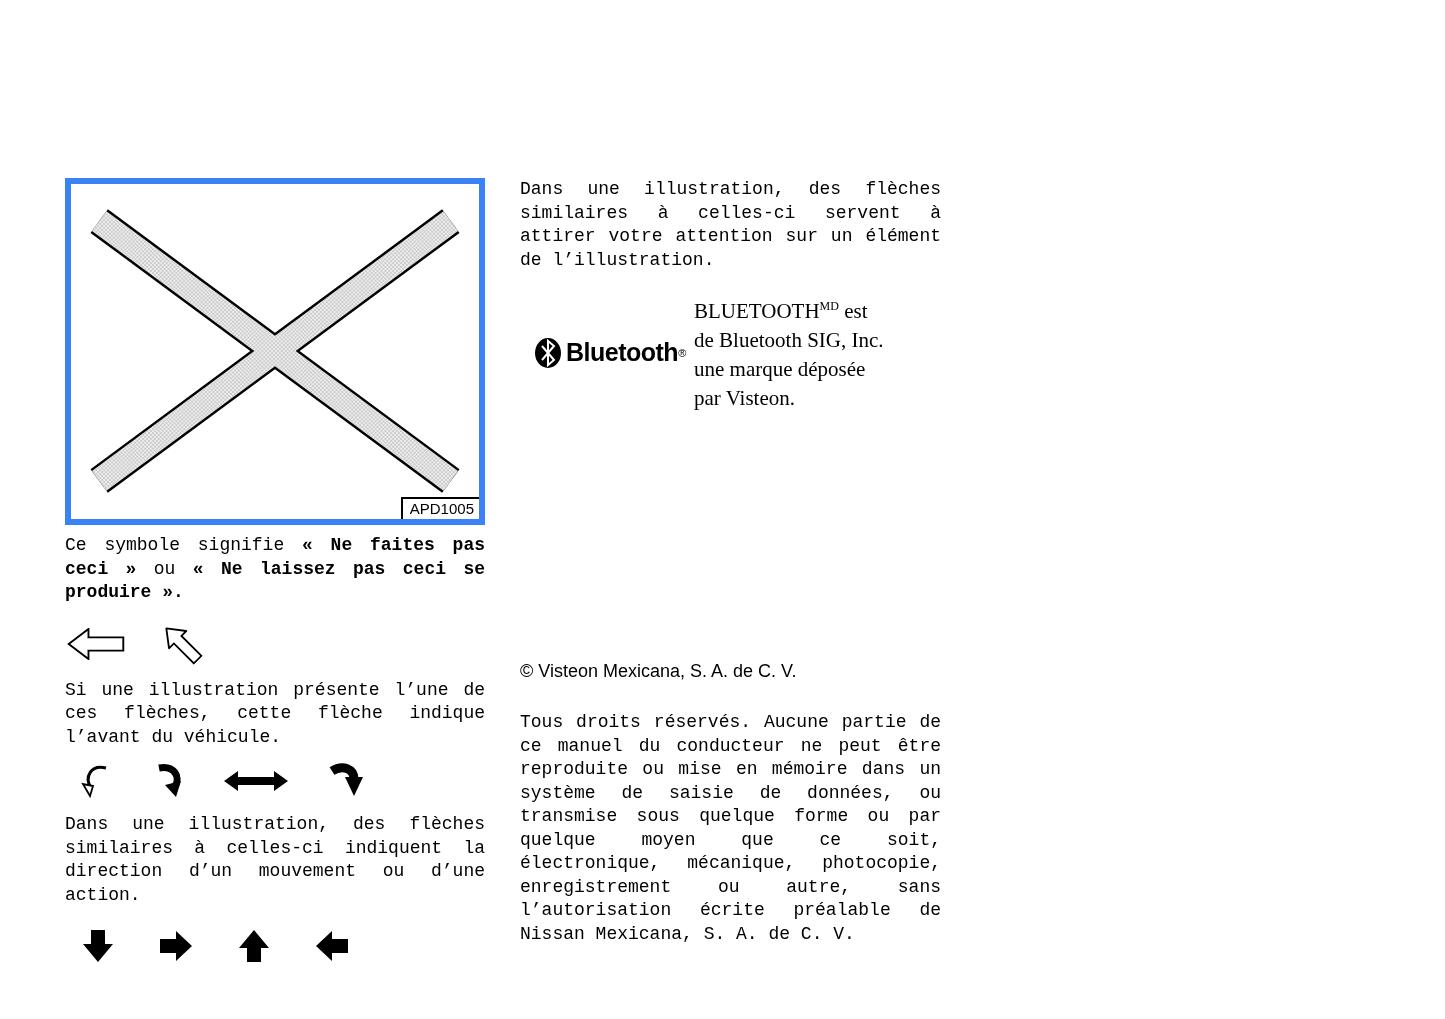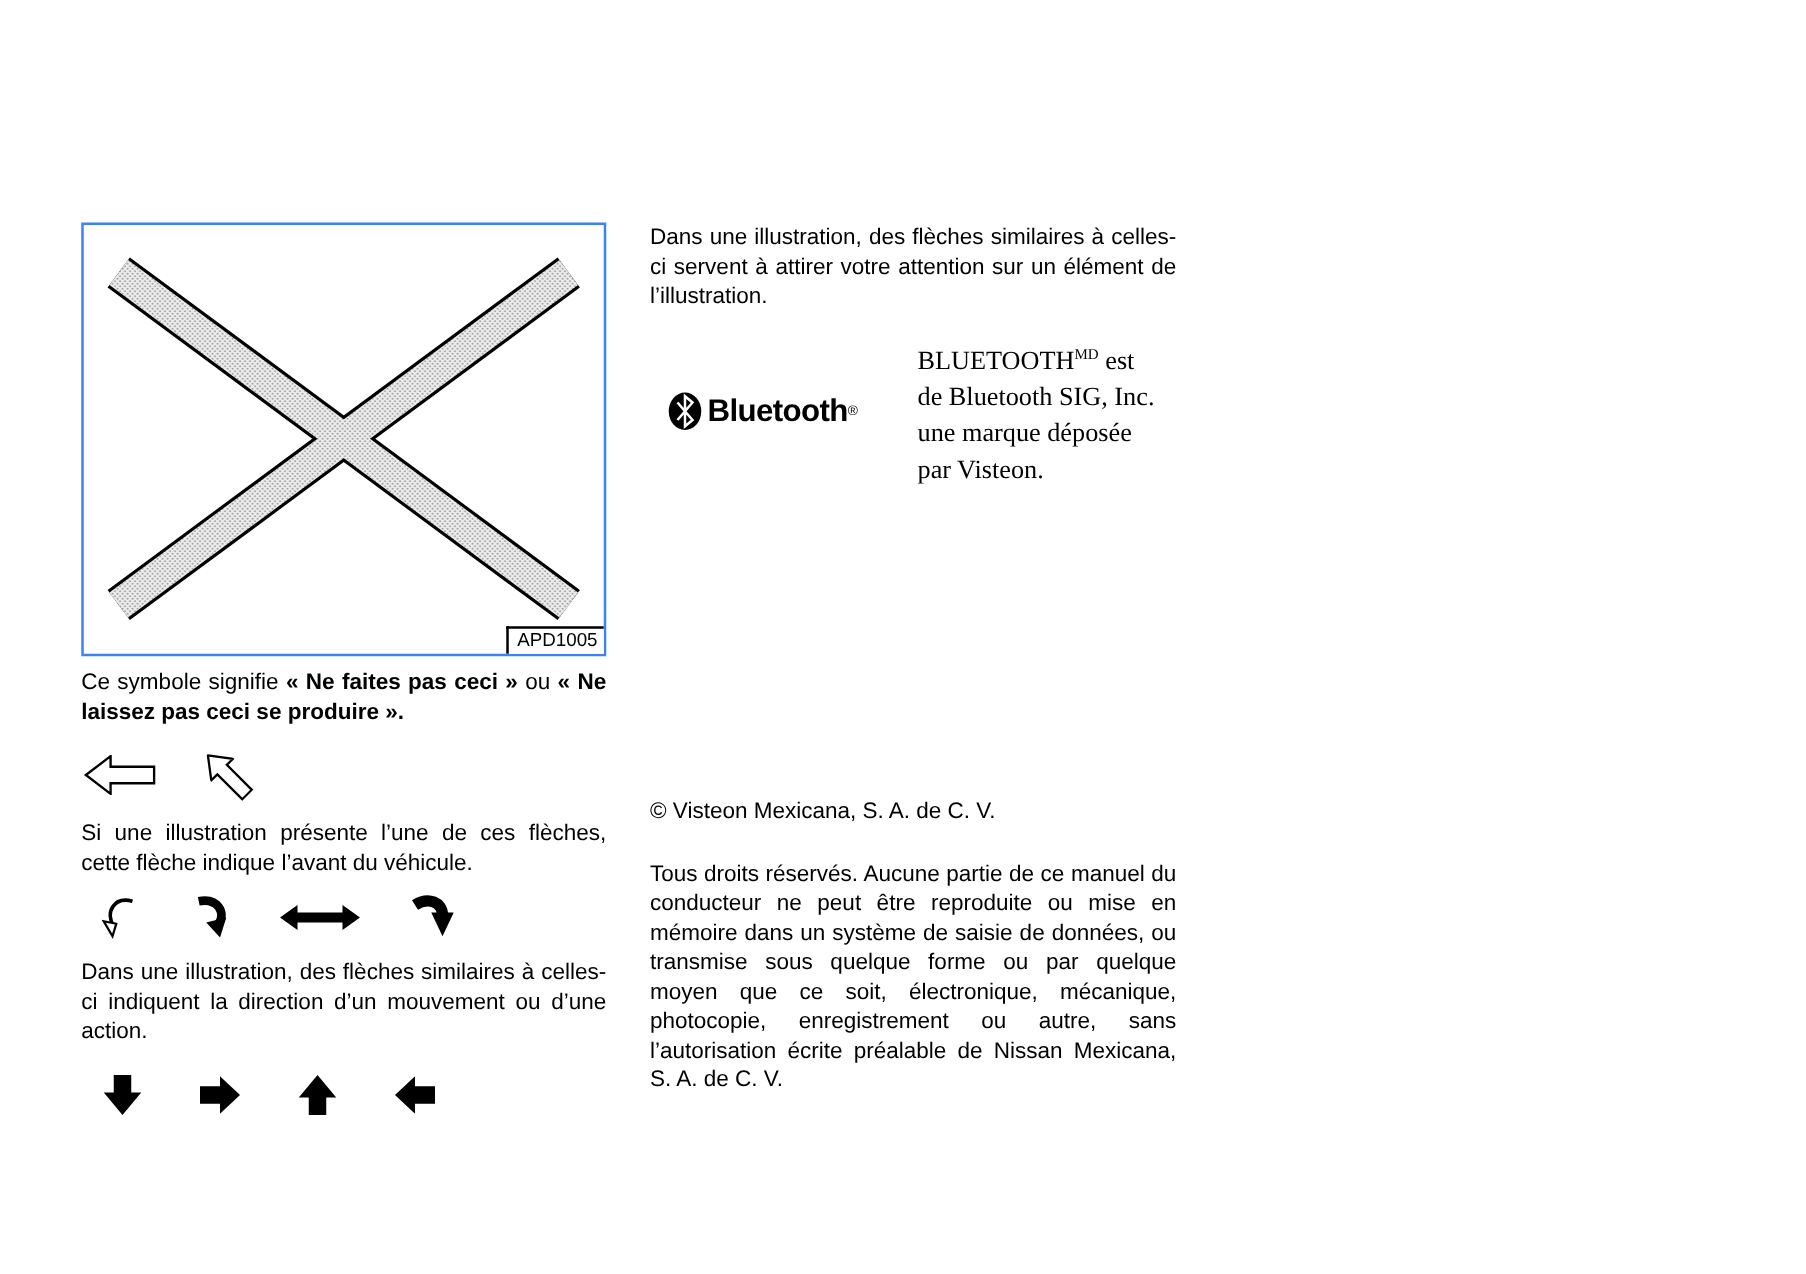--- a/index.html
+++ b/index.html
@@ -6,45 +6,45 @@
   html,body { background:#fff; }
   body {
     width:1445px; height:1019px; position:relative; overflow:hidden;
     font-family:"Liberation Sans", sans-serif; color:#000;
   }
   .page { position:absolute; inset:0; background:#fff; }
 
   .col-left  { position:absolute; left:65px;  top:178px; width:420px; }
   .col-right { position:absolute; left:520px; top:178px; width:421px; }
 
-  .figure { position:relative; border:2px solid #3b82f6; height:347px; background:#fff; }
+  .figure { position:relative; border:6px solid #3b82f6; height:347px; background:#fff; }
   .figure svg.xsvg { display:block; width:100%; height:100%; }
   .figcode {
     position:absolute; right:0; bottom:0; background:#fff;
     font-size:15px; line-height:18px; padding:1px 5px 1px 7px;
     border-top:2px solid #000; border-left:2px solid #000;
   }
 
-  p.body { font-size:18px; line-height:23.5px; text-align:justify; }
+  p.body { font-size:18px; line-height:23.5px; text-align:justify;font-family:Liberation Mono, monospace; }
   .cap { margin-top:9px; }
   b { font-weight:bold; }
 
   .arrow-row { display:flex; align-items:center; }
   .row-a { margin-top:12px; height:54px; gap:34px; padding-left:2px; }
   .row-b { margin-top:8px; height:48px; gap:38px; padding-left:16px; }
   .row-c { margin-top:18px; height:42px; gap:47px; padding-left:18px; }
   .rot45 { transform:rotate(45deg); }
 
   .bt-row { margin-top:20px; display:flex; align-items:center; margin-left:13px; }
   .bt-logo { display:flex; align-items:center; width:161px; flex:none; }
   .bt-word { font-size:25px; font-weight:600; letter-spacing:-0.5px; margin-left:3px; }
   .bt-reg  { font-size:11px; vertical-align:super; }
   .serif-block {
     font-family:"Liberation Serif", serif; font-size:21px; line-height:29px;
-    width:248px; text-align:justify;margin-left:40px;
+    width:248px; text-align:justify;
   }
   .serif-block sup { font-size:12px; }
 
   .copyright { margin-top:247px; font-size:18px; line-height:23px; }
   .rights { margin-top:28px; }
 </style>
 </head>
 <body>
 
 <div class="page">

